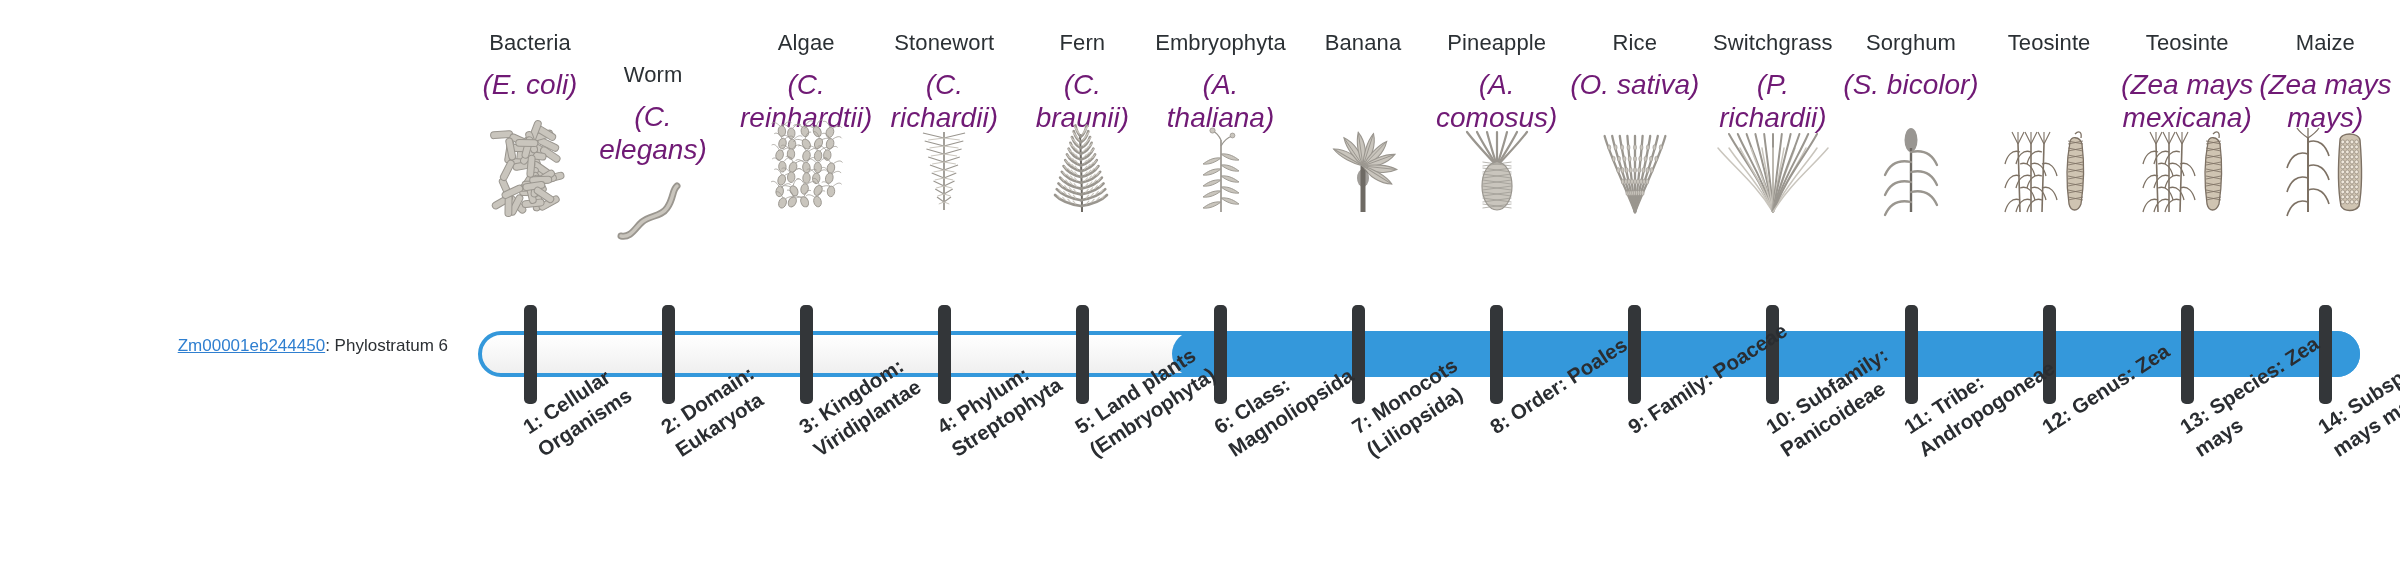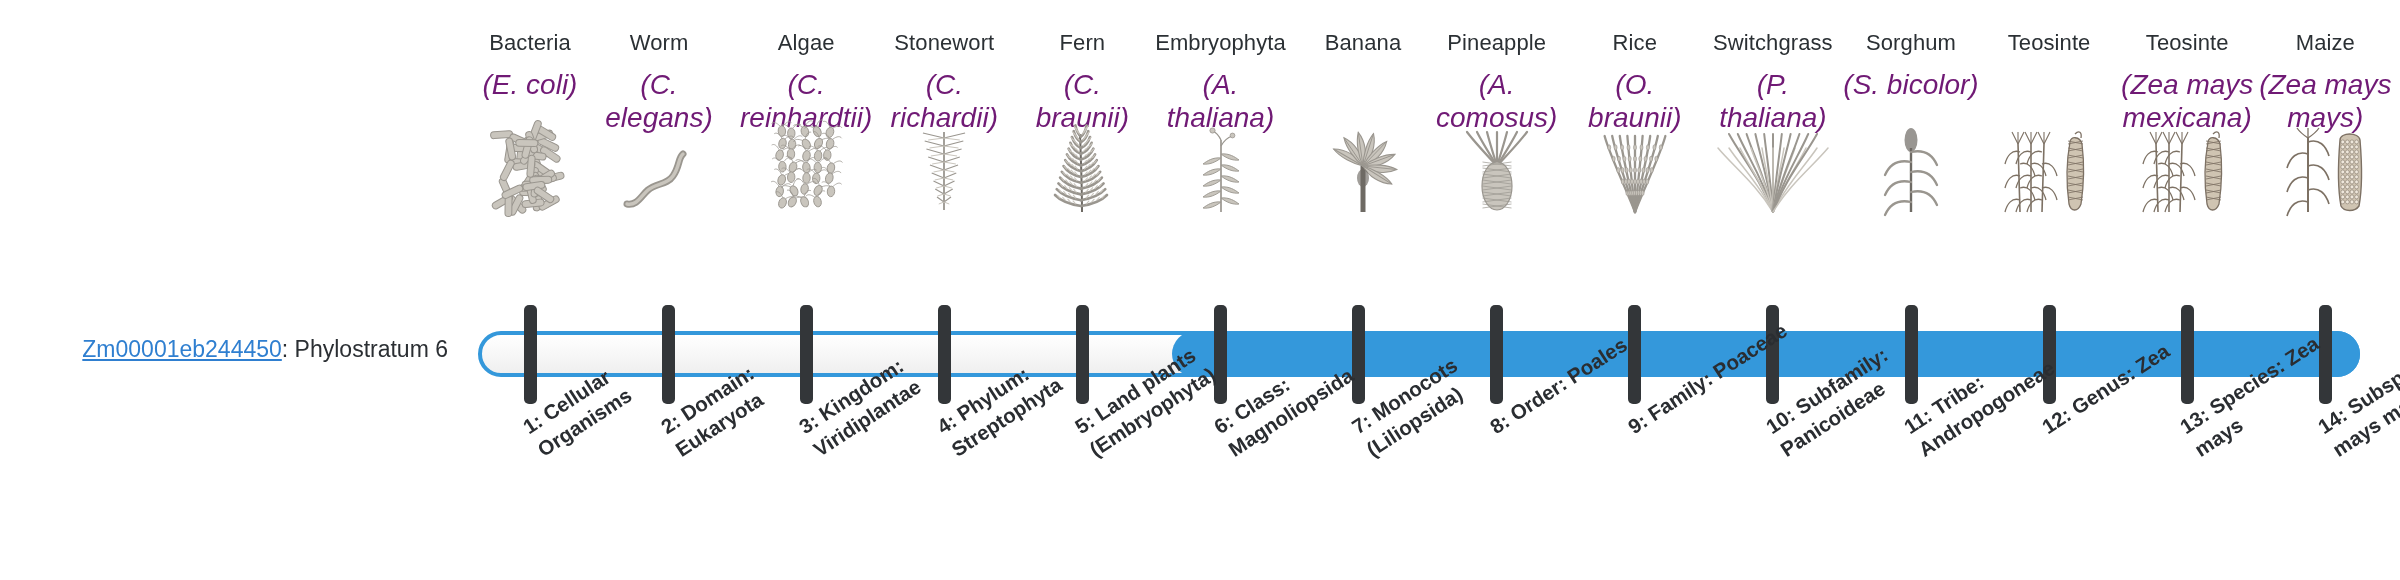--- a/index.html
+++ b/index.html
@@ -14,21 +14,21 @@
   }
 
   #figure { position:absolute; inset:0; }
 
   
   .gene-label {
     position:absolute;
     left:28px; top:336px;
     width:420px;
     text-align:right;
-    font-size:23px;
+    font-size:17px;
     color:#2b2f33;
     white-space:nowrap;
   }
   .gene-label .gene-id {
     color:#2f7fd0;
     text-decoration:underline;
     cursor:pointer;
   }
 
   
@@ -251,21 +251,21 @@
             </g>
             <g transform="translate(13.7 23.0) rotate(79)">
           <rect x="-11" y="-3.4" width="22" height="6.8" rx="3.4" fill="#c9c5bd" stroke="#9a968f" stroke-width="1"></rect>
             </g>
             <g transform="translate(29.8 17.0) rotate(1)">
           <rect x="-11" y="-3.4" width="22" height="6.8" rx="3.4" fill="#c9c5bd" stroke="#9a968f" stroke-width="1"></rect>
             </g>
           </svg>
         </div>
       </div>
-      <div class="species" style="left: 112px; width: 138px;">
+      <div class="species" style="left: 106px; width: 138px; margin-top: 32px;">
         <div class="sp-common">Worm</div>
      <div class="sp-sci">(C. elegans)</div>
      <div class="sp-art">
           <svg width="72" height="60" viewBox="0 0 72 60">
         <path d="M4 52 C14 54 18 44 25 38 C33 31 44 33 50 24 C57 14 55 6 60 2" fill="none" stroke="#9a968f" stroke-width="7" stroke-linecap="round"></path>
         <path d="M4 52 C14 54 18 44 25 38 C33 31 44 33 50 24 C57 14 55 6 60 2" fill="none" stroke="#c9c5bd" stroke-width="3.4" stroke-linecap="round"></path>
           </svg>
         </div>
       </div>
       <div class="species" style="left: 259.2px; width: 138px;">
@@ -721,21 +721,21 @@
             <path d="M15.5 66 L44.5 70" stroke="#9a968f" stroke-width="0.7" fill="none"></path>
             <path d="M15.5 76 L44.5 72" stroke="#9a968f" stroke-width="0.7" fill="none"></path>
             <path d="M15.5 72 L44.5 76" stroke="#9a968f" stroke-width="0.7" fill="none"></path>
             <path d="M15.5 82 L44.5 78" stroke="#9a968f" stroke-width="0.7" fill="none"></path>
             <path d="M15.5 78 L44.5 82" stroke="#9a968f" stroke-width="0.7" fill="none"></path>
           </svg>
         </div>
       </div>
       <div class="species" style="left: 1087.8px; width: 138px;">
         <div class="sp-common">Rice</div>
-     <div class="sp-sci">(O. braunii)</div>
+     <div class="sp-sci">(O. sativa)</div>
      <div class="sp-art">
           <svg width="66" height="86" viewBox="0 0 66 86">
             <path d="M33 86 C20.2 54 7.400000000000001 28 2.6000000000000014 10" fill="none" stroke="#9a968f" stroke-width="2.3" stroke-linecap="round"></path>
             <ellipse cx="25.4" cy="67.0" rx="1.5" ry="2.6" fill="#c9c5bd" stroke="#9a968f" stroke-width="0.6"></ellipse>
             <ellipse cx="20.8" cy="55.6" rx="1.5" ry="2.6" fill="#c9c5bd" stroke="#9a968f" stroke-width="0.6"></ellipse>
             <ellipse cx="16.3" cy="44.2" rx="1.5" ry="2.6" fill="#c9c5bd" stroke="#9a968f" stroke-width="0.6"></ellipse>
             <ellipse cx="11.7" cy="32.8" rx="1.5" ry="2.6" fill="#c9c5bd" stroke="#9a968f" stroke-width="0.6"></ellipse>
             <ellipse cx="7.2" cy="21.4" rx="1.5" ry="2.6" fill="#c9c5bd" stroke="#9a968f" stroke-width="0.6"></ellipse>
             <path d="M33 86 C23.4 54 13.800000000000002 28 10.200000000000003 10" fill="none" stroke="#9a968f" stroke-width="2.3" stroke-linecap="round"></path>
             <ellipse cx="27.3" cy="67.0" rx="1.5" ry="2.6" fill="#c9c5bd" stroke="#9a968f" stroke-width="0.6"></ellipse>
@@ -783,21 +783,21 @@
             <ellipse cx="40.6" cy="67.0" rx="1.5" ry="2.6" fill="#c9c5bd" stroke="#9a968f" stroke-width="0.6"></ellipse>
             <ellipse cx="45.2" cy="55.6" rx="1.5" ry="2.6" fill="#c9c5bd" stroke="#9a968f" stroke-width="0.6"></ellipse>
             <ellipse cx="49.7" cy="44.2" rx="1.5" ry="2.6" fill="#c9c5bd" stroke="#9a968f" stroke-width="0.6"></ellipse>
             <ellipse cx="54.3" cy="32.8" rx="1.5" ry="2.6" fill="#c9c5bd" stroke="#9a968f" stroke-width="0.6"></ellipse>
             <ellipse cx="58.8" cy="21.4" rx="1.5" ry="2.6" fill="#c9c5bd" stroke="#9a968f" stroke-width="0.6"></ellipse>
           </svg>
         </div>
       </div>
       <div class="species" style="left: 1225.9px; width: 138px;">
         <div class="sp-common">Switchgrass</div>
-     <div class="sp-sci">(P. thaliana)</div>
+     <div class="sp-sci">(P. richardii)</div>
      <div class="sp-art">
           <svg width="66" height="86" viewBox="0 0 66 86">
             <path d="M33 86 C20 52 1 30 -11 8" fill="none" stroke="#9a968f" stroke-width="2" stroke-linecap="round"></path>
             <path d="M33 86 C16 58 -7 40 -22 22" fill="none" stroke="#c9c5bd" stroke-width="1.5" stroke-linecap="round"></path>
             <path d="M33 86 C22.6 52 7.399999999999999 30 -2.200000000000003 8" fill="none" stroke="#9a968f" stroke-width="2" stroke-linecap="round"></path>
             <path d="M33 86 C19.4 58 1 40 -11 22" fill="none" stroke="#c9c5bd" stroke-width="1.5" stroke-linecap="round"></path>
             <path d="M33 86 C25.2 52 13.799999999999997 30 6.599999999999998 8" fill="none" stroke="#9a968f" stroke-width="2" stroke-linecap="round"></path>
             <path d="M33 86 C22.8 58 9 40 0 22" fill="none" stroke="#c9c5bd" stroke-width="1.5" stroke-linecap="round"></path>
             <path d="M33 86 C27.8 52 20.2 30 15.399999999999999 8" fill="none" stroke="#9a968f" stroke-width="2" stroke-linecap="round"></path>
             <path d="M33 86 C26.2 58 17 40 11 22" fill="none" stroke="#c9c5bd" stroke-width="1.5" stroke-linecap="round"></path>

